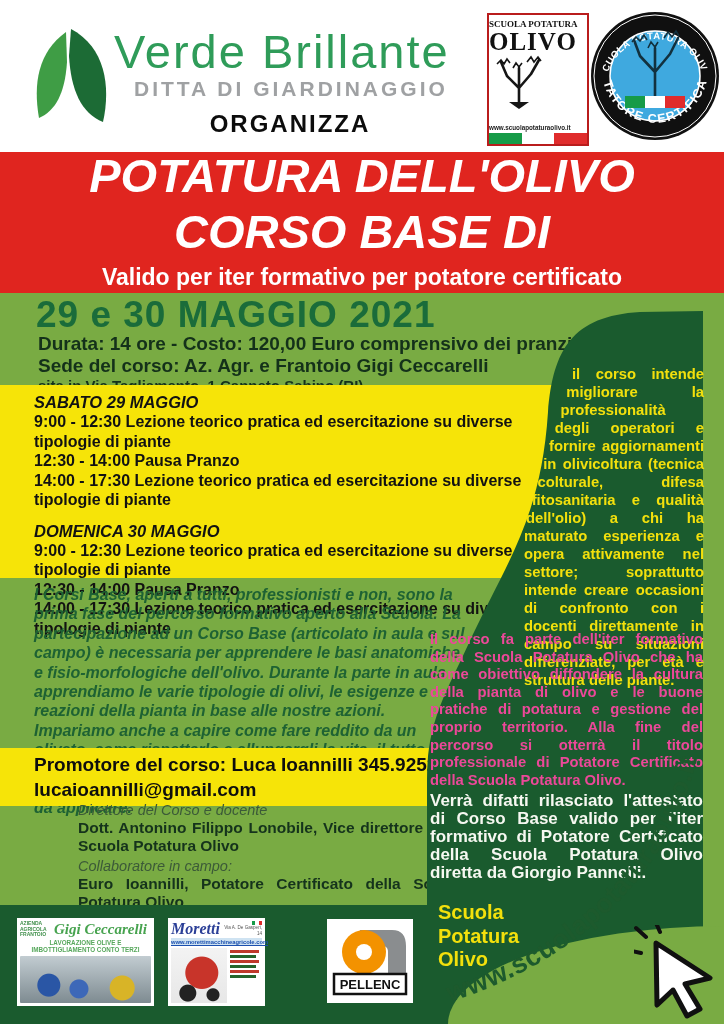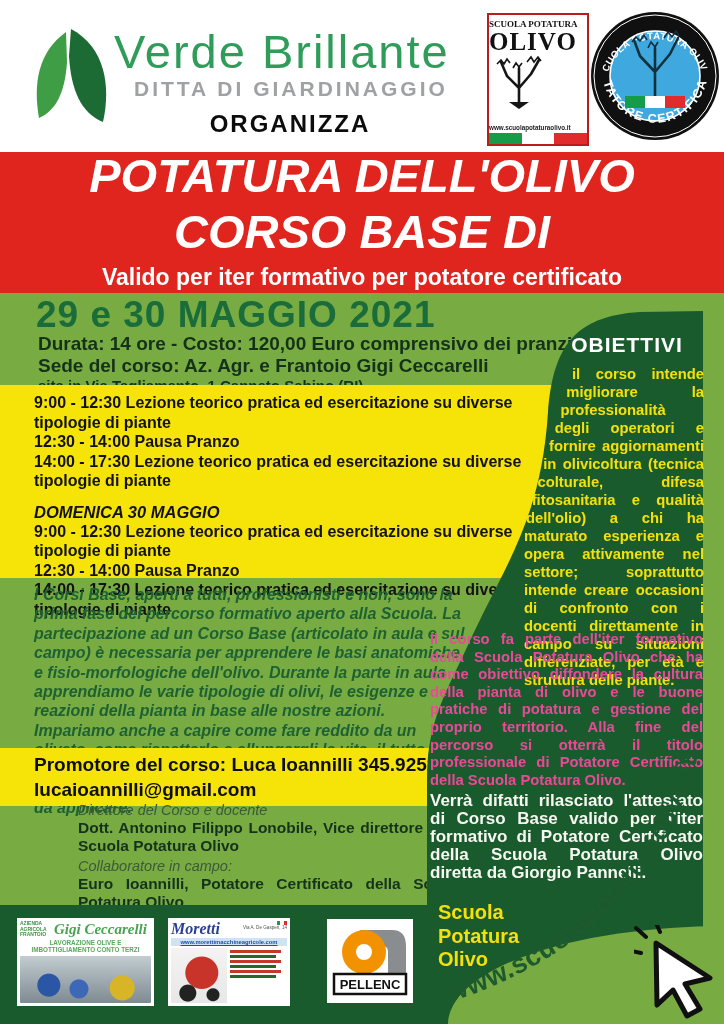--- a/index.html
+++ b/index.html
@@ -82,21 +82,21 @@
   .c1-pre{font-size:5px;font-weight:700;color:#3f8f4a;width:34px;line-height:5.5px;}
   .c1-name{font-family:"Liberation Serif",serif;font-style:italic;font-weight:700;font-size:15px;
            color:#47a34f;white-space:nowrap;line-height:15px;}
   .c1-tag{font-size:6.3px;font-weight:700;color:#57a85c;text-align:center;line-height:7.5px;margin-top:1px;}
   .c1-photo{flex:1;margin-top:2px;border-radius:1px;
      background-image:
        radial-gradient(circle at 22% 62%, #2a56a5 0 11px, rgba(0,0,0,0) 12px),
        radial-gradient(circle at 45% 70%, #3d68b8 0 9px, rgba(0,0,0,0) 10px),
        radial-gradient(circle at 78% 68%, #d8b427 0 12px, rgba(0,0,0,0) 13px),
        linear-gradient(#c2ccd1,#7e8b91);}
-  .card2{left:168px;top:918px;width:122px;height:88px;padding:3px;display:flex;flex-direction:column;}
+  .card2{left:168px;top:918px;width:97px;height:88px;padding:3px;display:flex;flex-direction:column;}
   .c2-top{display:flex;justify-content:space-between;align-items:flex-start;}
   .c2-name{font-family:"Liberation Serif",serif;font-style:italic;font-weight:700;font-size:16px;
            color:#2b3f97;line-height:15px;}
   .c2-addr{font-size:4.6px;color:#555;text-align:right;line-height:5.5px;}
   .mini-flag{width:10px;height:4px;display:flex;margin-left:auto;}
   .mini-flag div{flex:1;}
   .c2-link{background:#cfe3f2;color:#1b4fae;font-size:5.8px;font-weight:700;text-decoration:underline;
            text-align:center;margin-top:2px;padding:1px 0;}
   .c2-body{flex:1;display:flex;margin-top:2px;}
   .c2-tractor{width:56px;height:100%;
@@ -173,20 +173,21 @@
 
   <div class="body-bg"></div>
 
   <div class="date-h">29 e 30 MAGGIO 2021</div>
   <div class="duration">Durata: 14 ore - Costo: 120,00 Euro  comprensivo dei pranzi</div>
   <div class="venue">Sede del corso:  Az. Agr. e Frantoio Gigi Ceccarelli</div>
   <div class="venue-addr">sita in Via Tagliamento, 1 Canneto Sabino (RI)</div>
 
   <div class="yellow1">
     <div>
+      <div class="sched-title">SABATO 29 MAGGIO</div>
       <div class="sched-item">9:00 - 12:30 Lezione teorico pratica ed esercitazione su diverse tipologie di piante</div>
       <div class="sched-item">12:30 - 14:00 Pausa Pranzo</div>
       <div class="sched-item">14:00 - 17:30 Lezione teorico pratica ed esercitazione su diverse tipologie di piante</div>
     </div>
     <div class="sched-gap"></div>
     <div>
       <div class="sched-title">DOMENICA 30 MAGGIO</div>
       <div class="sched-item">9:00 - 12:30 Lezione teorico pratica ed esercitazione su diverse tipologie di piante</div>
       <div class="sched-item">12:30 - 14:00 Pausa Pranzo</div>
       <div class="sched-item">14:00 - 17:30 Lezione teorico pratica ed esercitazione su diverse tipologie di piante</div>
@@ -207,21 +208,20 @@
     <div class="staff-name">Euro Ioannilli, Potatore Certificato della Scuola Potatura Olivo</div>
     <div class="staff-role">Direttore della Scuola:</div>
     <div class="staff-name">Dott. Giorgio Pannelli, già CREA-OLI, Spoleto (PG)</div>
   </div>
 
   <svg class="colsvg" width="724" height="1024" viewBox="0 0 724 1024">
     <path d="M 703 311 L 640 312 C 572 316 553 350 548 412 C 541 520 506 562 468 645
              C 445 695 427 722 427 780 L 427 905 L 0 905 L 0 1024 L 703 1024 Z" fill="#1a5b2e"></path>
   </svg>
 
-  <div class="obiettivi-h">OBIETTIVI</div>
   <div class="obj1">il corso intende migliorare la professionalità degli operatori e fornire aggiornamenti in olivicoltura (tecnica colturale, difesa fitosanitaria e qualità dell'olio) a chi ha maturato esperienza e opera attivamente nel settore; soprattutto intende creare occasioni di confronto con i docenti direttamente in campo su situazioni differenziate, per età e struttura delle piante.</div>
   <div class="obj2">Il corso fa parte dell'iter formativo della Scuola Potatura Olivo che ha come obiettivo diffondere la cultura della pianta di olivo e le buone pratiche di potatura e gestione del proprio territorio. Alla fine del percorso si otterrà il titolo professionale di Potatore Certificato della Scuola Potatura Olivo.</div>
   <div class="obj3">Verrà difatti rilasciato l'attestato di Corso Base valido per l'iter formativo di Potatore Certificato della Scuola Potatura Olivo diretta da Giorgio Pannelli.</div>
 
   <div class="sps">
     <div>Scuola</div>
     <div>Potatura</div>
     <div>Olivo</div>
   </div>
 

